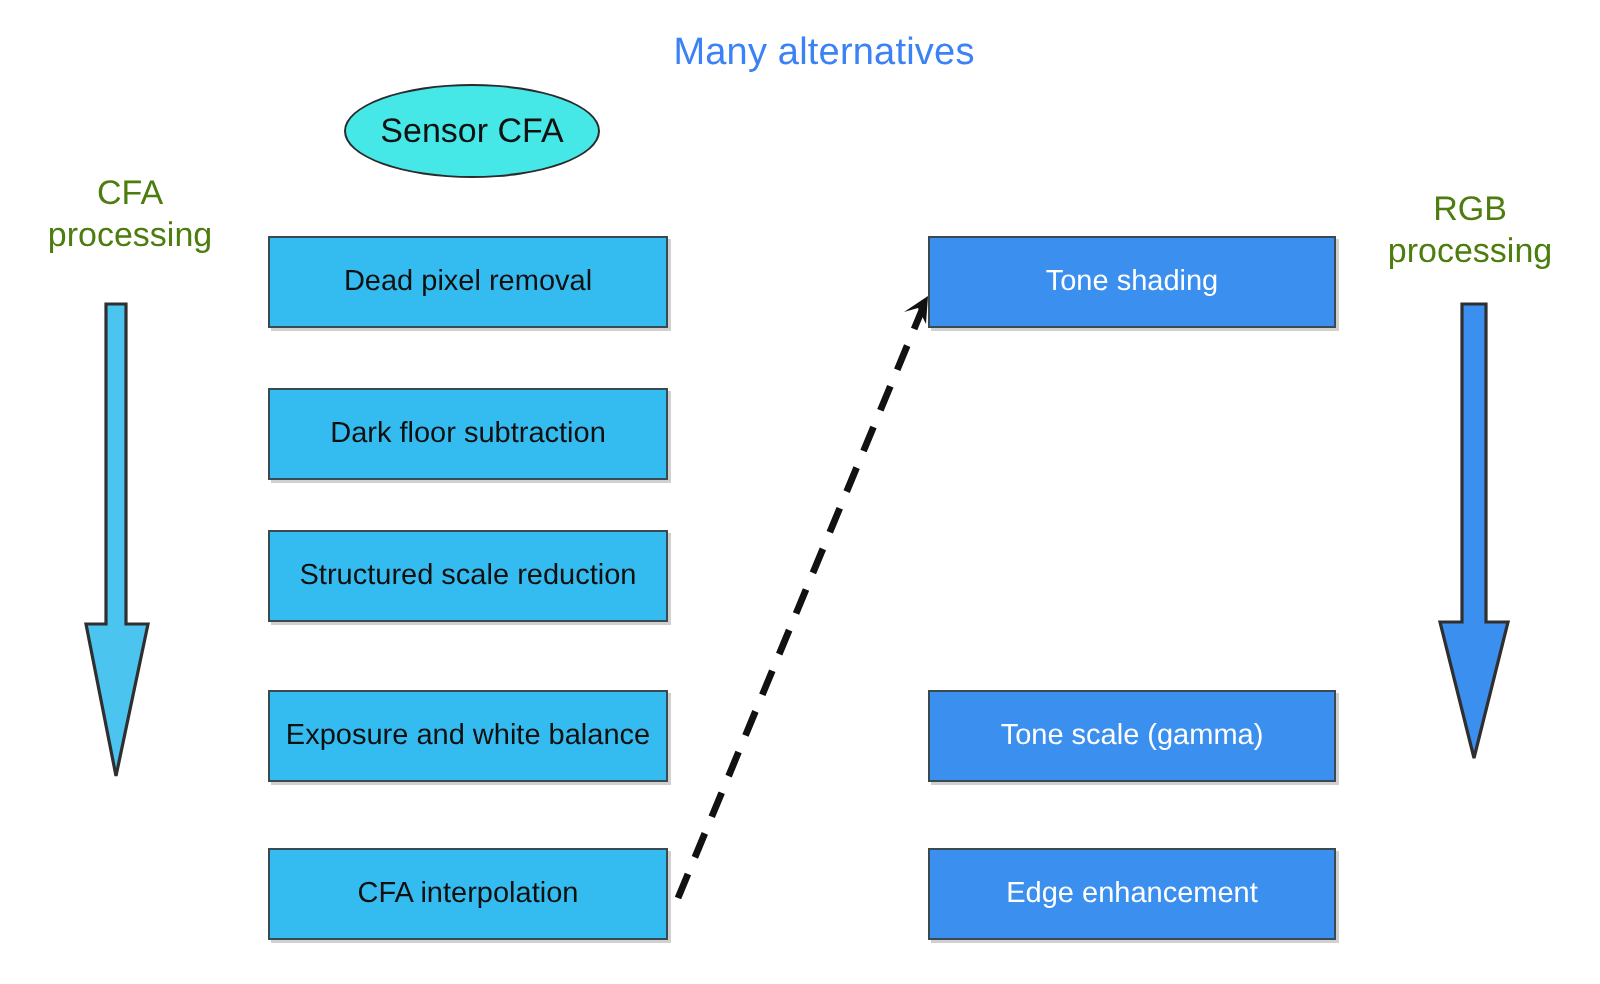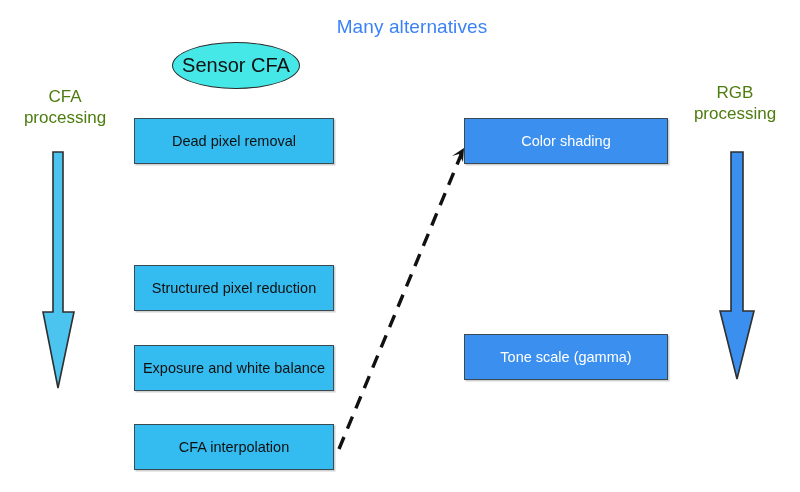--- a/index.html
+++ b/index.html
@@ -40,21 +40,21 @@
     top: 42px;
     width: 128px;
     height: 47px;
     border-radius: 50%;
     background: #45E7E7;
     border: 1.6px solid #2b2b2b;
     box-sizing: border-box;
     display: flex;
     align-items: center;
     justify-content: center;
-    font-size: 20px;
+    font-size: 17px;
     color: #111111;
     white-space: nowrap;
   }
 
   
   .stage {
     position: absolute;
     box-sizing: border-box;
     display: flex;
     align-items: center;
@@ -82,21 +82,21 @@
   
   .side-label {
     position: absolute;
     width: 130px;
     text-align: center;
     font-size: 17px;
     line-height: 21px;
     color: #4d7c0f;
   }
   .side-label.left  { left: 0px;   top: 86px; }
-  .side-label.right { left: 670px; top: 82px; }
+  .side-label.right { left: 670px; top: 94px; }
 
   
   #overlay {
     position: absolute;
     left: 0;
     top: 0;
     width: 800px;
     height: 492px;
     pointer-events: none;
   }
@@ -114,26 +114,28 @@
     <div>CFA</div>
     <div>processing</div>
   </div>
 
   <div class="side-label right">
     <div>RGB</div>
     <div>processing</div>
   </div>
 
   <div class="stage cfa" style="top:118px">Dead pixel removal</div>
-  <div class="stage cfa" style="top:265px">Structured pixel reduction</div>
+  <div class="stage cfa" style="top:194px">Dark floor subtraction</div>
+  <div class="stage cfa" style="top:265px">Structured scale reduction</div>
   <div class="stage cfa" style="top:424px">CFA interpolation</div>
   <div class="stage cfa" style="top:345px">Exposure and white balance</div>
 
-  <div class="stage rgb" style="top:118px">Color shading</div>
-  <div class="stage rgb" style="top:334px">Tone scale (gamma)</div>
+  <div class="stage rgb" style="top:118px">Tone shading</div>
+  <div class="stage rgb" style="top:345px">Tone scale (gamma)</div>
+  <div class="stage rgb" style="top:424px">Edge enhancement</div>
 
   <svg id="overlay" viewBox="0 0 800 492">
 
     <polygon points="53,152 63,152 63,312 74,312 58,388 43,312 53,312" fill="#4BC4F0" stroke="#2f2f2f" stroke-width="1.6" stroke-linejoin="miter"></polygon>
 
     <polygon points="731,152 743,152 743,311 754,311 737,379 720,311 731,311" fill="#3A8FEF" stroke="#2f2f2f" stroke-width="1.6" stroke-linejoin="miter"></polygon>
 
     <line x1="339" y1="449" x2="461" y2="155" stroke="#111111" stroke-width="3.4" stroke-dasharray="13,9" stroke-linecap="butt"></line>
     <polygon points="464,148 463,162 459,154 452,156" fill="#111111"></polygon>
   </svg>

